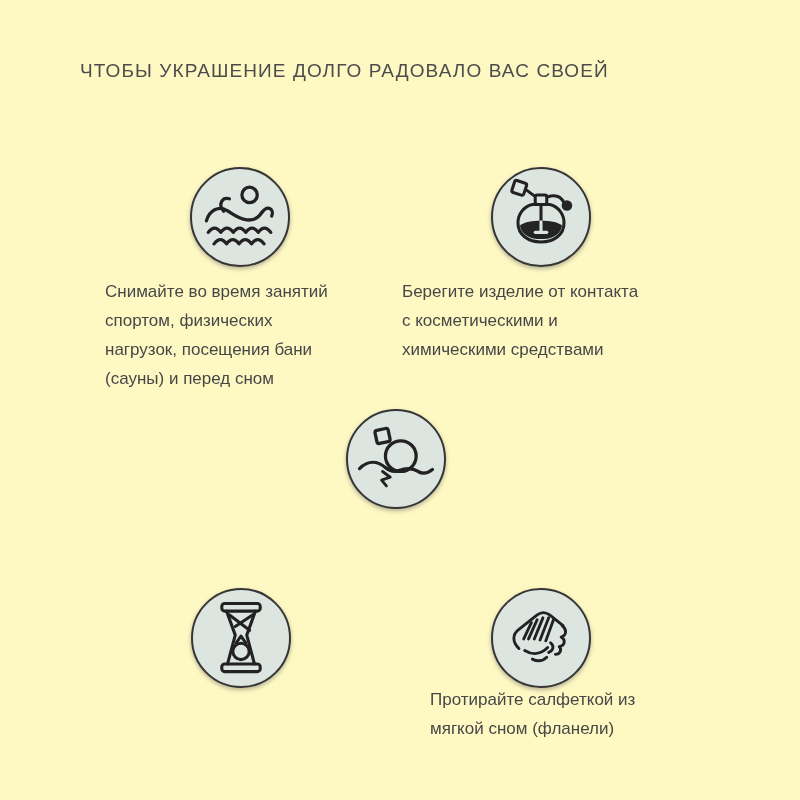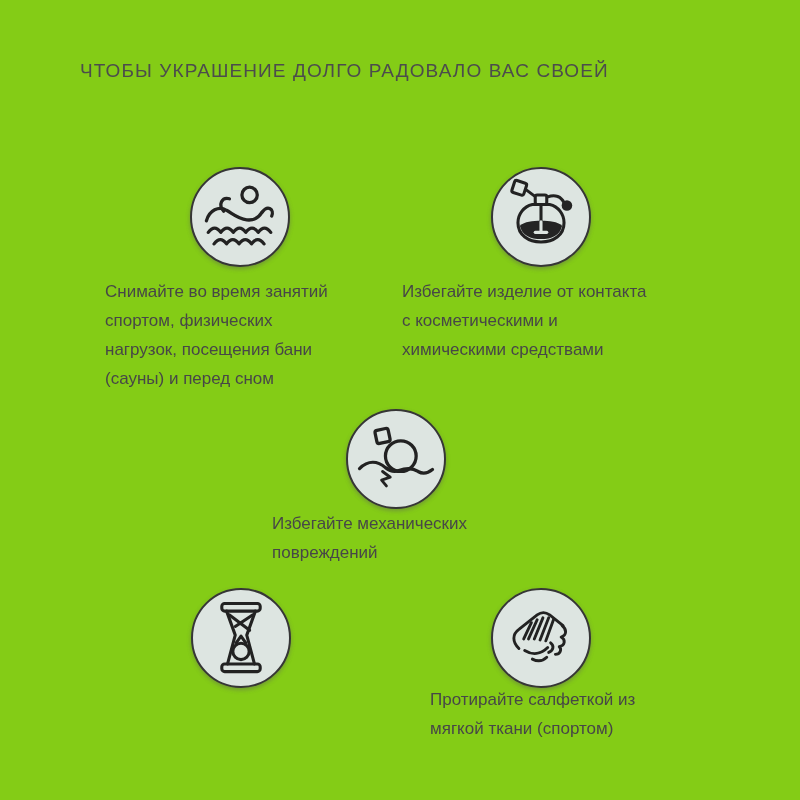--- a/index.html
+++ b/index.html
@@ -1,20 +1,20 @@
 <!DOCTYPE html>
 <html><head>
 <meta charset="utf-8">
 <style>
   html, body { margin: 0; padding: 0; background: #ffffff; }
   .page {
     position: relative;
     width: 800px;
     height: 800px;
-    background: #84cc16;
+    background: #fef9c3;
     font-family: "Liberation Sans", sans-serif;
     overflow: hidden;
   }
   
   .title {
     position: absolute;
     left: 80px;
     top: 54px;
     width: 670px;
     font-size: 19px;
@@ -97,36 +97,34 @@
         <line x1="50" y1="55" x2="50" y2="66" stroke="#dde5e1"></line>
         <line x1="44" y1="66" x2="56" y2="66" stroke="#dde5e1"></line>
         <rect x="44" y="27" width="12" height="10" rx="2"></rect>
         <line x1="43" y1="28" x2="35" y2="22"></line>
         <rect x="21" y="13" width="13" height="13" rx="2" transform="rotate(18 27 19)"></rect>
         <path d="M57 29 c8 -3 14 0 17 6"></path>
         <circle cx="77" cy="38" r="5.5" fill="#242424" stroke="none"></circle>
       </g>
     </svg>
   </div>
-  <p class="rec-text t2">Избегайте изделие от контакта
+  <p class="rec-text t2">Берегите изделие от контакта
 с косметическими и
 химическими средствами</p>
 
   <div class="circle c3">
     <svg viewBox="0 0 100 100">
       <g fill="none" stroke="#222222" stroke-width="3.4" stroke-linecap="round" stroke-linejoin="round">
         <circle cx="55" cy="47" r="16"></circle>
         <rect x="29" y="19" width="14" height="14" rx="2.5" transform="rotate(-12 36 26)"></rect>
         <path d="M12 60 c9 -9 19 -8 27 -1 c5 4 9 5 14 3 c8 -3 14 -3 20 1 c5 3 10 2 15 -2"></path>
         <path d="M36 63 l8 6 l-9 3 l5 6" stroke-width="3"></path>
       </g>
     </svg>
   </div>
-  <p class="rec-text t3">Избегайте механических
-повреждений</p>
 
   <div class="circle c4">
     <svg viewBox="0 0 100 100">
       <g fill="none" stroke="#222222" stroke-width="3.2" stroke-linecap="round" stroke-linejoin="round">
         <rect x="30" y="14" width="40" height="8" rx="3"></rect>
         <path d="M35 22 L44 47 L36 77"></path>
         <path d="M65 22 L56 47 L64 77"></path>
         <path d="M38 26 L59 42 M62 26 L44 38"></path>
         <rect x="30" y="77" width="40" height="8" rx="3"></rect>
         <circle cx="50" cy="64" r="8.5"></circle>
@@ -140,15 +138,15 @@
       <g fill="none" stroke="#222222" stroke-width="3" stroke-linecap="round" stroke-linejoin="round">
         <path d="M27 61 c-7 -7 -7 -15 0 -20 l19 -15 c4 -3 9 -3 13 0 l14 11"></path>
         <path d="M40 34 l-8 17 M46 31 l-9 20 M52 29 l-9 22 M58 29 l-9 23 M63 31 l-8 22"></path>
         <path d="M72 37 c5 4 5 10 -1 12 c5 3 4 9 -2 10 c3 3 1 8 -4 8"></path>
         <path d="M60 55 c4 3 3 8 -2 10"></path>
         <path d="M33 63 c8 5 17 4 24 -3 M41 72 c6 3 11 2 15 -2"></path>
       </g>
     </svg>
   </div>
   <p class="rec-text t5">Протирайте салфеткой из
-мягкой ткани (спортом)</p>
+мягкой сном (фланели)</p>
 
 </div>
 
 </body></html>

